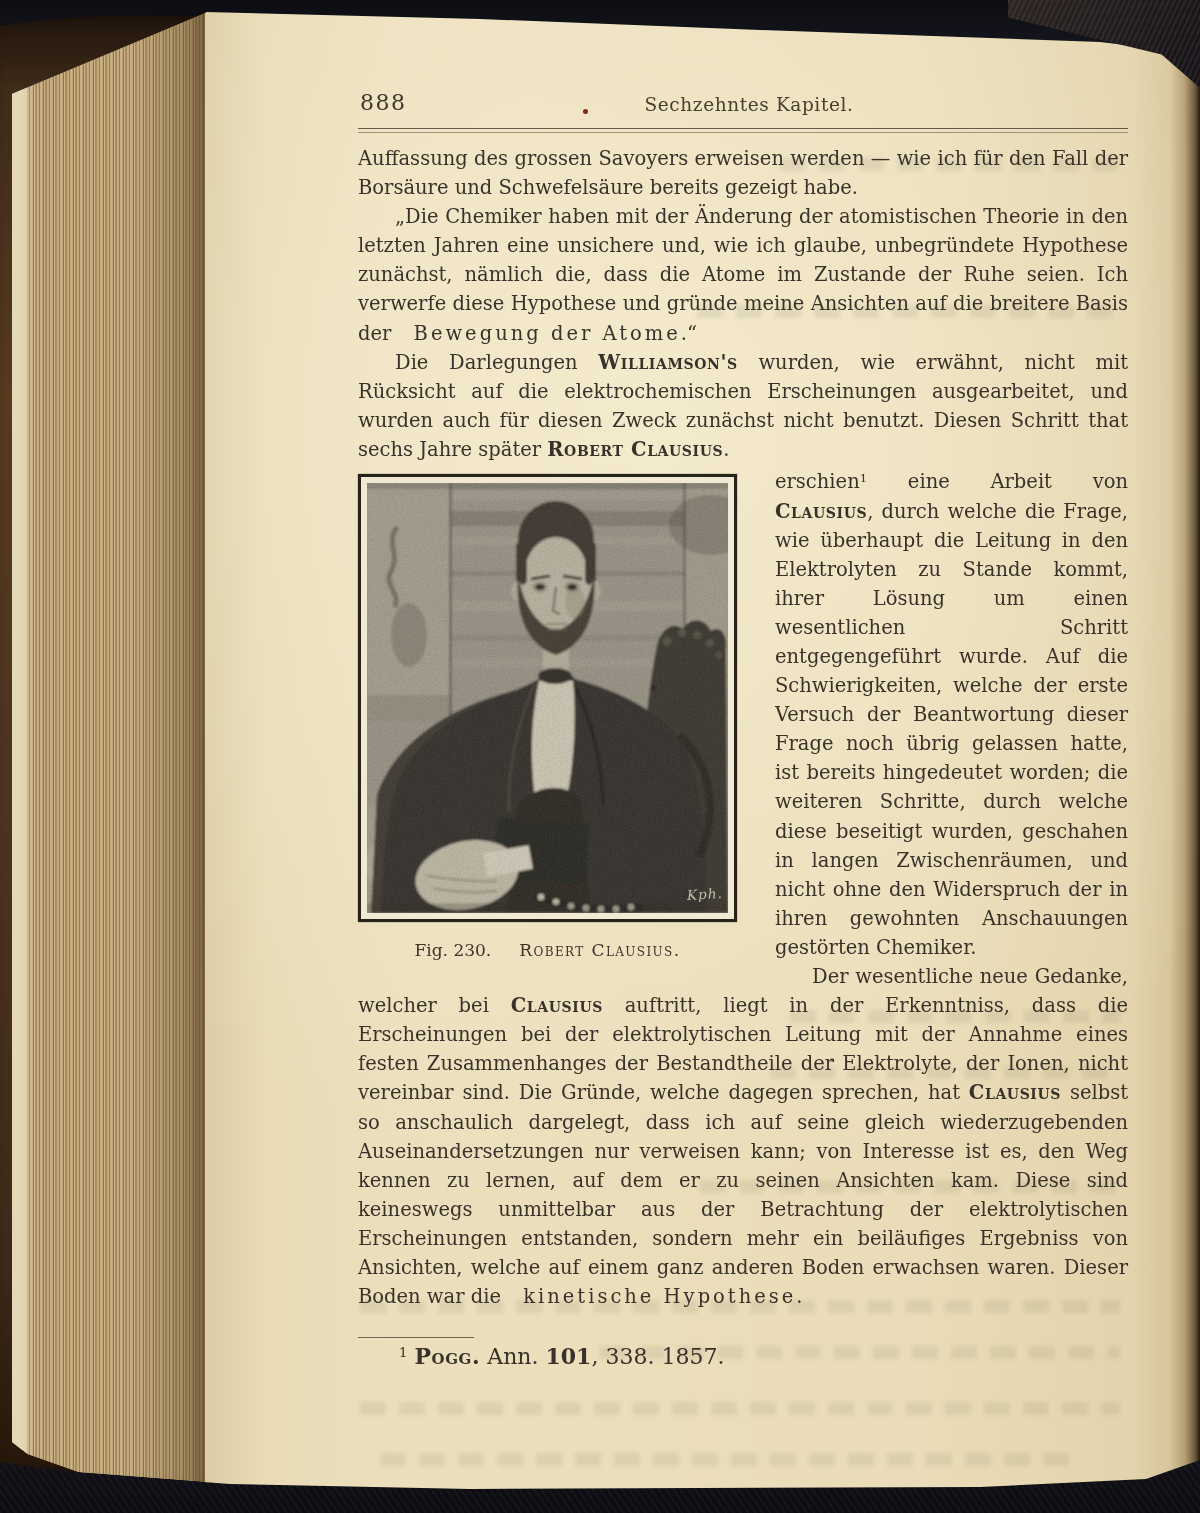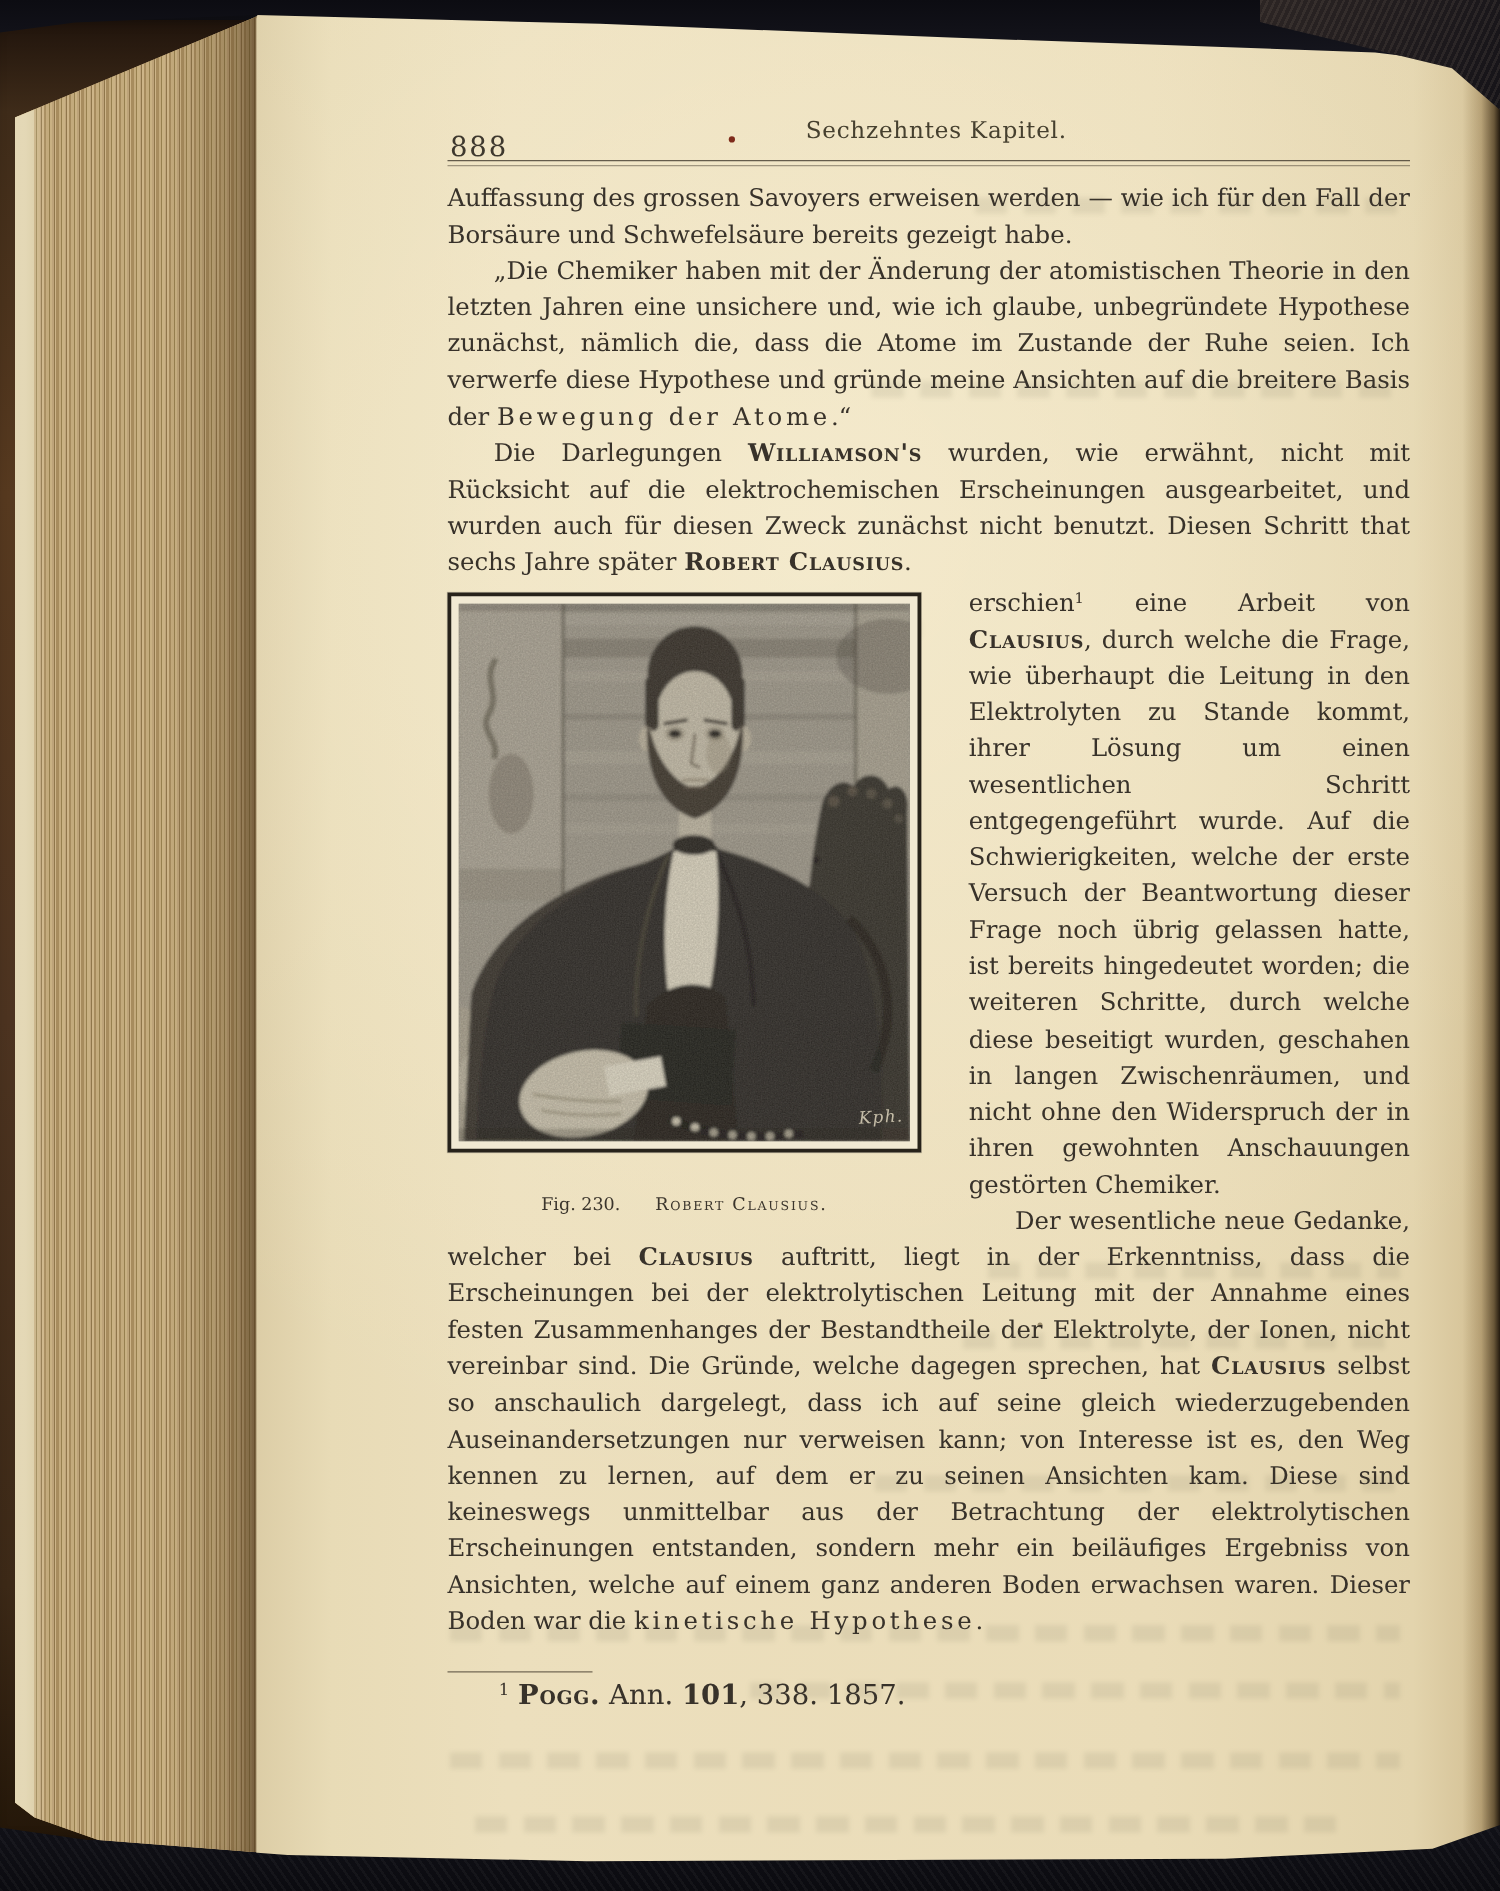--- a/index.html
+++ b/index.html
@@ -51,45 +51,45 @@
 
   
   .red-dot { position:absolute; width:5px; height:5px; border-radius:50%; background:#7e2b1b; }
   .speck { position:absolute; border-radius:50%; background:#6b5a3a; opacity:.6; }
   .ghost { position:absolute; height:13px; filter:blur(2.3px); opacity:.42; pointer-events:none;
     background:repeating-linear-gradient(90deg, rgba(122,118,92,.32) 0 26px, rgba(122,118,92,0) 26px 39px); }
 
   
   .text-block { position:absolute; left:153px; top:80px; width:770px; color:#37312a; }
   .header-row { position:relative; height:30px; }
-  .page-num { position:absolute; left:2px; top:16px; font-size:22px; letter-spacing:1.5px; color:#3e382e;text-align:center; }
+  .page-num { position:absolute; left:2px; top:0; font-size:22px; letter-spacing:1.5px; color:#3e382e;text-align:center; }
   .running-head { position:absolute; left:12px; right:0; top:4px; text-align:center; font-size:18.5px;
     letter-spacing:.6px; color:#46402f; }
   .rule { margin-top:8px; height:5px;
     border-top:1.5px solid rgba(62,54,42,.78); border-bottom:1px solid rgba(62,54,42,.45); }
 
   .body-text { margin-top:11px; font-size:19.5px; line-height:29.1px; text-align:justify;
     text-justify:inter-word; hyphens:auto; -webkit-hyphens:auto; color:#38322a; }
   .body-text p { margin:0; }
   p.indent { text-indent:37px; }
 
   .run-sc { font-variant:small-caps; letter-spacing:.6px;font-weight:bold; }
-  .run-sp { letter-spacing:3px; }
+  .run-sp { letter-spacing:3px;margin-left:16px; }
   .run-sup { font-size:.6em; vertical-align:.55em; letter-spacing:0; }
   .run-b { font-weight:bold; }
 
   
   .figure { float:left; width:379px; margin:10px 38px 2px 0; }
   .photo-frame { position:relative; border:3px solid #27221a; background:#f1e9d3; padding:6px;
     box-shadow:0 0 0 .5px rgba(100,90,70,.4); }
   svg.photo { display:block; width:361px; height:430px; background:#a59e8f; }
   .signature { position:absolute; right:11px; bottom:10px; font-style:italic; font-size:13.5px;
     color:#ddd4bc; letter-spacing:1px; transform:rotate(-3deg); opacity:.85; }
-  .caption { margin-top:28px; display:flex; justify-content:center; gap:28px;
-    font-size:14px; color:#3b352c; text-indent:0; }
+  .caption { margin-top:14px; display:flex; justify-content:center; gap:28px;
+    font-size:17px; color:#3b352c; text-indent:0; }
   .caption-name { font-variant:small-caps; letter-spacing:1.4px; }
 
   
   .footnote-block { clear:left; margin-top:26px; }
   .fn-rule { width:116px; border-top:1.3px solid rgba(62,54,42,.7); }
   .fn-text { margin-top:13px; font-size:22px; text-indent:41px; text-align:left; color:#38322a; }
 </style>
 </head>
 <body>
 

